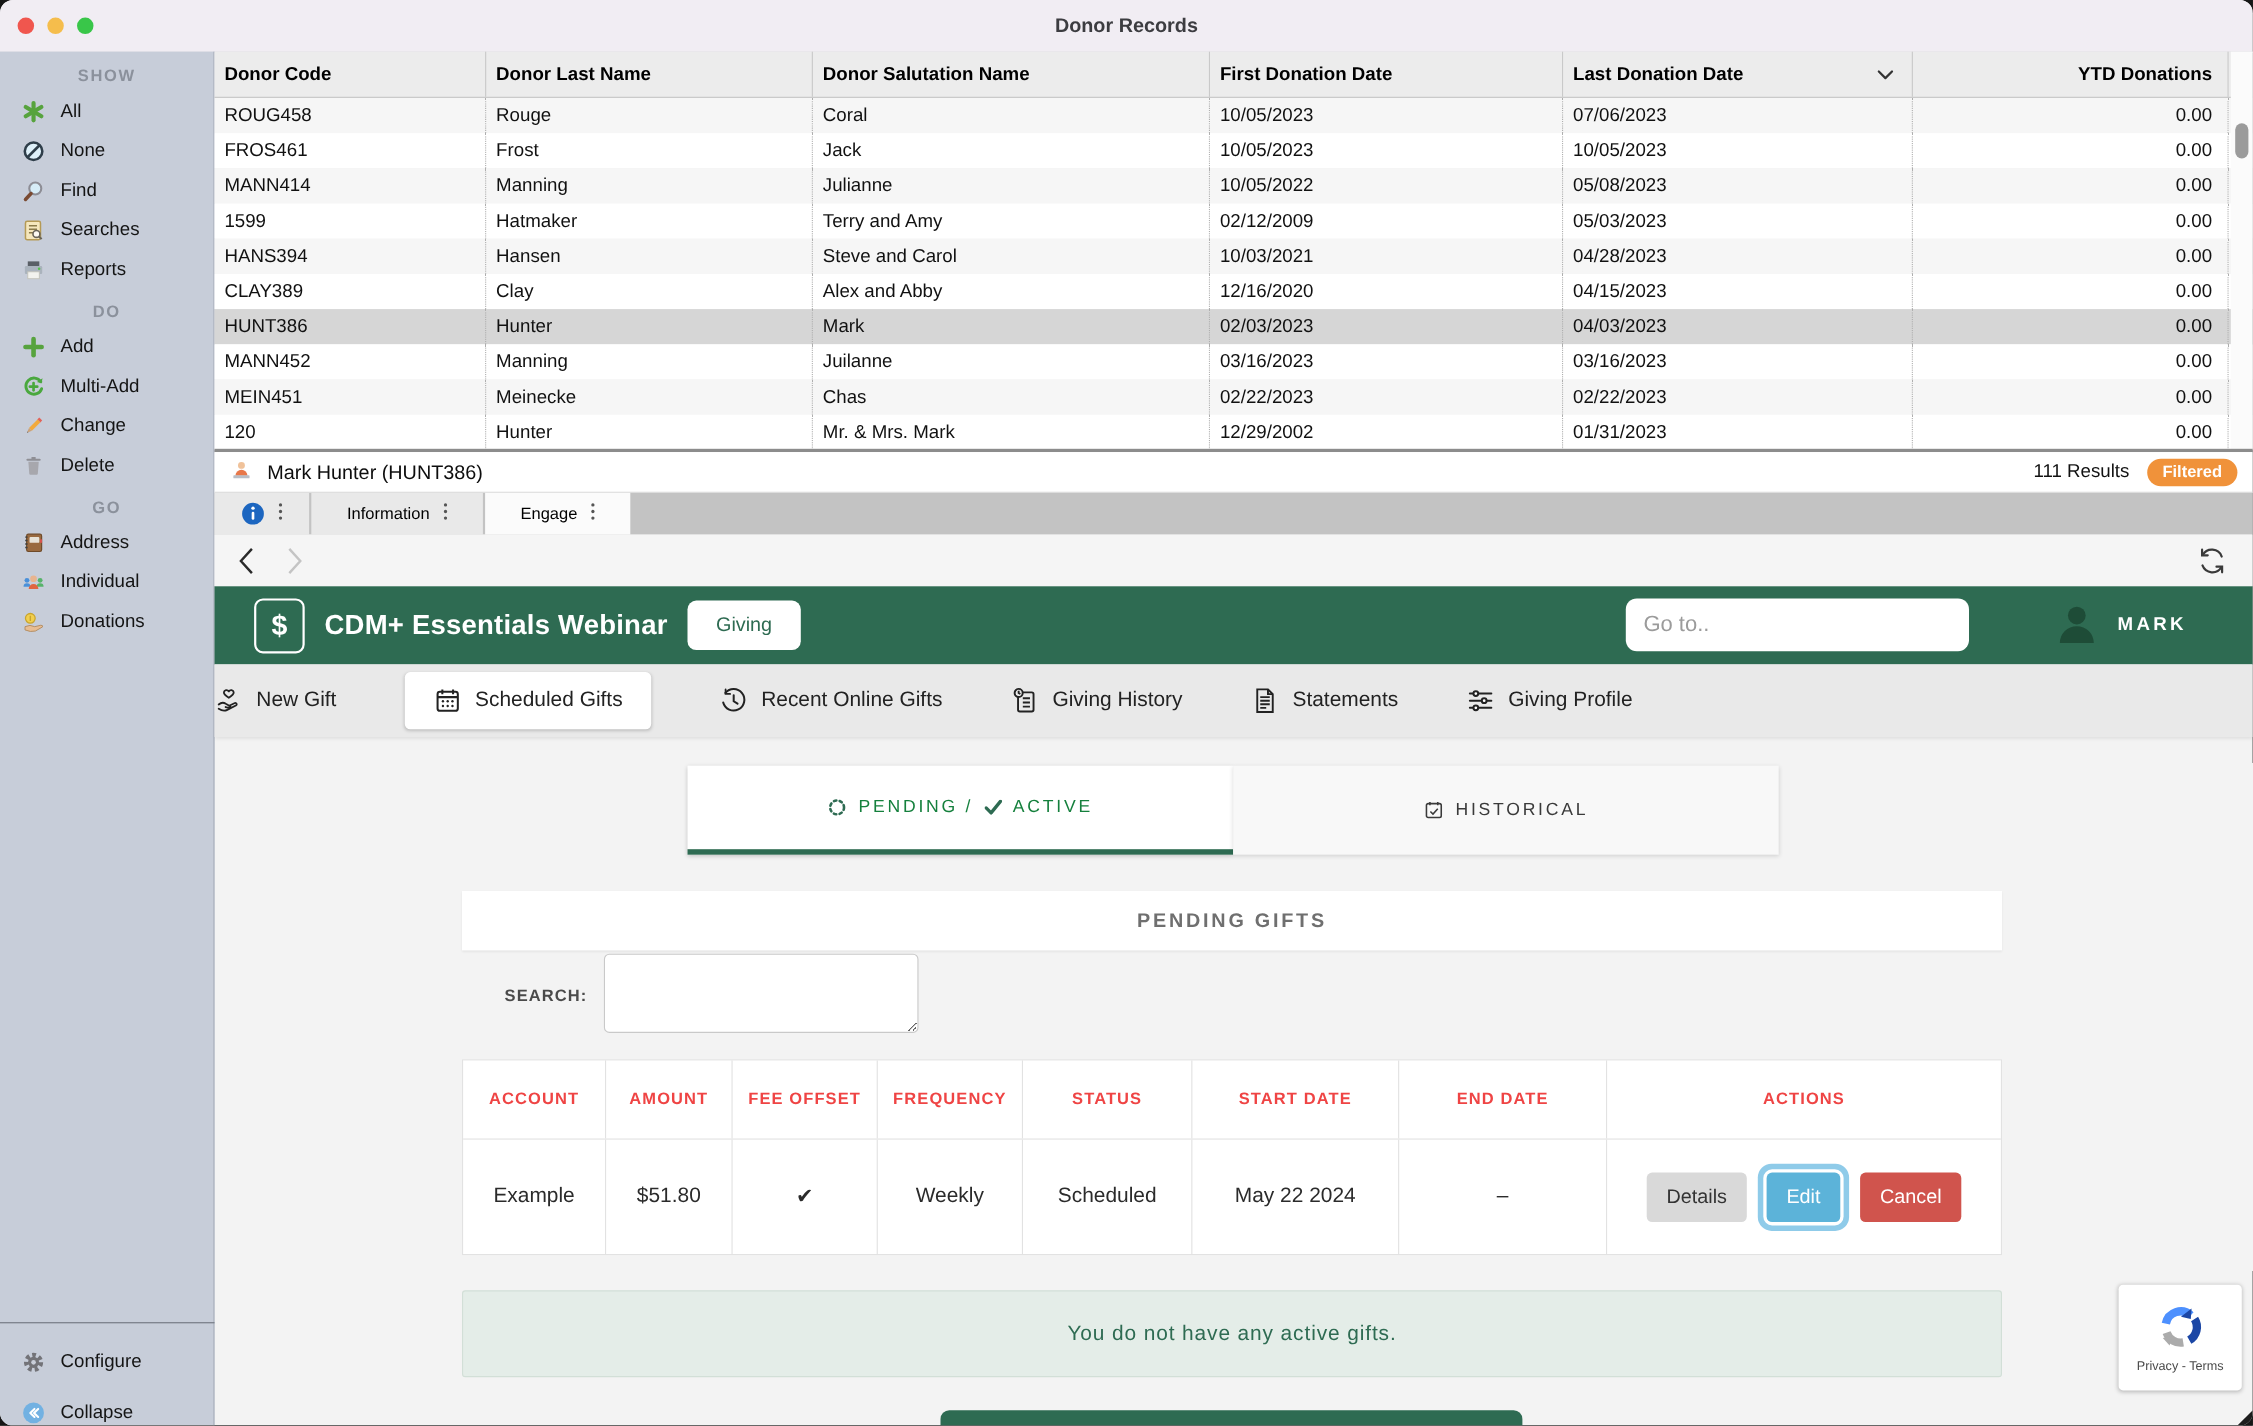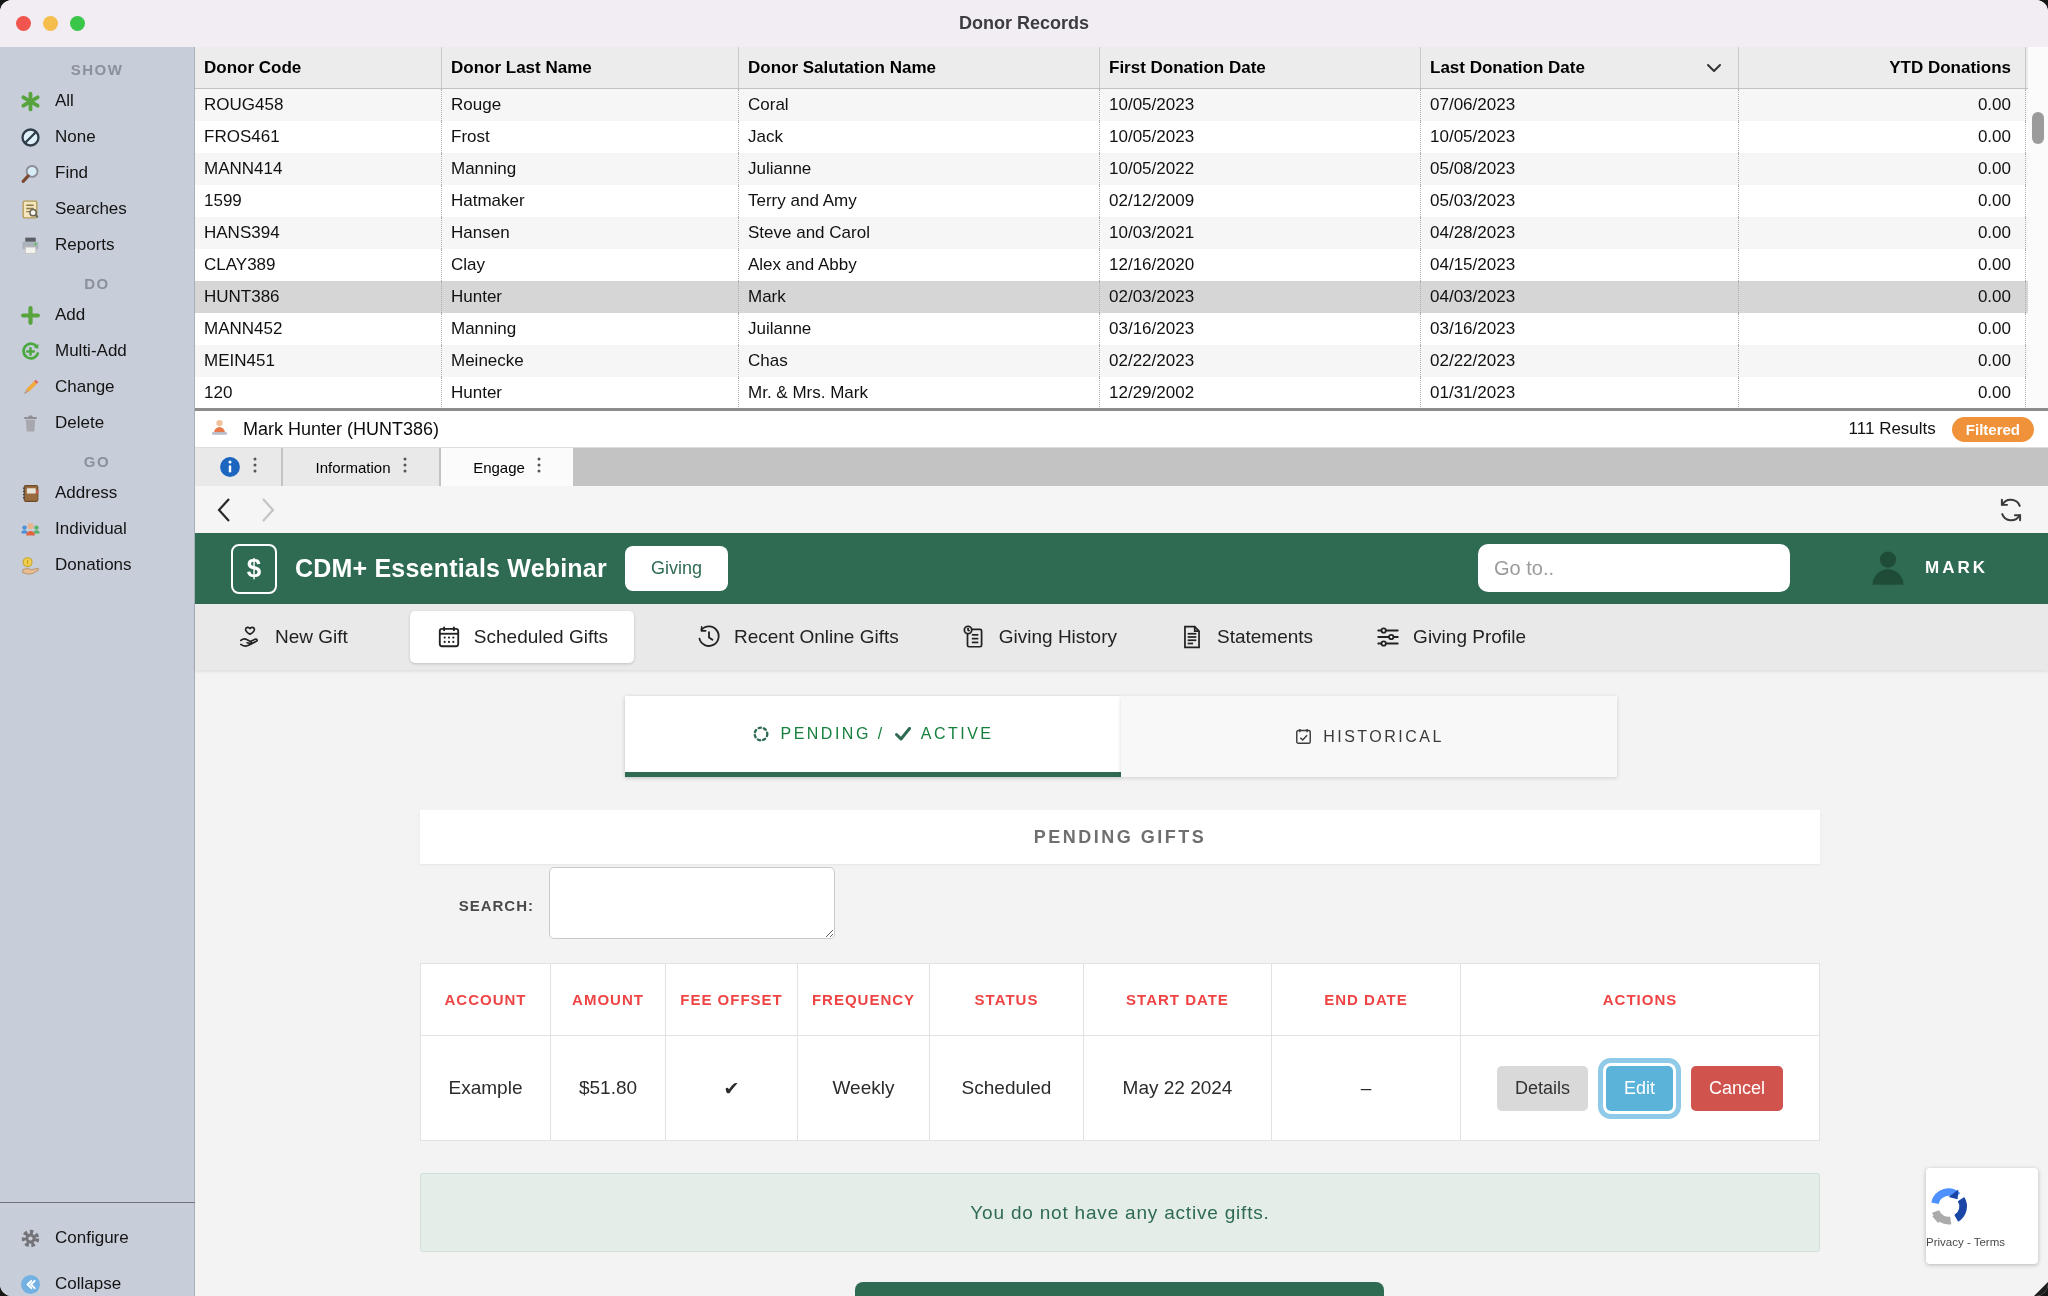--- a/index.html
+++ b/index.html
@@ -61,21 +61,21 @@
   .portal-header{position:absolute;left:195px;top:533px;width:1853px;height:71px;background:#2e6b52;display:flex;align-items:center;}
   .dollar-badge{width:42px;height:46px;margin-left:36px;border:2px solid #fff;border-radius:8px;display:flex;align-items:center;justify-content:center;color:#fff;font-size:26px;font-weight:bold;}
   .org-name{color:#fff;font-size:25px;font-weight:bold;margin-left:18px;letter-spacing:0.2px;}
   .app-pill{margin-left:18px;background:#fff;color:#2e6b52;font-size:18px;padding:12px 26px;border-radius:8px;border:none;}
   .goto-input{position:absolute;left:1283px;top:11px;width:280px;height:48px;border:none;border-radius:10px;font-size:20px;padding:0 16px;color:#333;font-family:"Liberation Sans",sans-serif;}
   .goto-input::placeholder{color:#9b9b9b;}
   .user-chip{position:absolute;right:60px;top:14px;display:flex;align-items:center;gap:16px;}
   .user-name{color:#fff;font-size:17px;font-weight:bold;letter-spacing:3px;}
 
   
-  .portal-nav{position:absolute;left:195px;top:604px;width:1853px;height:66px;background:#e9e9e9;display:flex;align-items:center;padding-left:42px;box-sizing:border-box;gap:62px;box-shadow:0 2px 3px rgba(0,0,0,0.08);}
+  .portal-nav{position:absolute;left:195px;top:604px;width:1853px;height:66px;background:#e9e9e9;display:flex;align-items:center;box-sizing:border-box;gap:62px;box-shadow:0 2px 3px rgba(0,0,0,0.08);}
   .pnav-item{display:flex;align-items:center;gap:12px;font-size:19px;color:#222;}
   .pnav-item.active{background:#fff;padding:13px 26px;border-radius:5px;box-shadow:0 1px 3px rgba(0,0,0,0.18);}
   .pnav-item svg{width:26px;height:26px;}
 
   
   .gift-tabs{position:absolute;left:625px;top:696px;width:992px;height:81px;display:flex;}
   .gift-tab{flex:1;display:flex;align-items:center;justify-content:center;gap:10px;font-size:16px;letter-spacing:2.5px;box-sizing:border-box;}
   .gift-tab.active{background:#fff;color:#15803d;border-bottom:5px solid #2e6b52;box-shadow:0 1px 4px rgba(0,0,0,0.22);}
   .gift-tab.inactive{background:#f8f8f8;color:#3a3a3a;box-shadow:0 1px 4px rgba(0,0,0,0.15);}
 
@@ -99,21 +99,21 @@
   .btn-edit{background:#5cb3d9;color:#fff;box-shadow:0 0 0 3px #fff,0 0 0 8px #8fcbe9;margin:0 8px;}
   .btn-cancel{background:#d0544d;color:#fff;}
 
   
   .active-msg{position:absolute;left:420px;top:1173px;width:1400px;height:79px;background:#e4ede8;border:1px solid #d2dfd7;border-radius:3px;box-sizing:border-box;display:flex;align-items:center;justify-content:center;font-size:19px;letter-spacing:0.8px;color:#2e6b52;}
 
   
   .bottom-green-btn{position:absolute;left:855px;top:1282px;width:529px;height:20px;background:#2e6b52;border-radius:8px 8px 0 0;border:none;}
 
   
-  .recaptcha{position:absolute;left:1926px;top:1168px;width:112px;height:96px;background:#fff;border-radius:4px;box-shadow:0 1px 4px rgba(0,0,0,0.25);display:flex;flex-direction:column;justify-content:center;gap:8px;}
+  .recaptcha{position:absolute;left:1926px;top:1168px;width:112px;height:96px;background:#fff;border-radius:4px;box-shadow:0 1px 4px rgba(0,0,0,0.25);display:flex;flex-direction:column;align-items:center;justify-content:center;gap:8px;}
   .recaptcha-text{font-size:11.5px;color:#4a4a4a;}
   .resize-corner{position:absolute;right:0;bottom:0;width:0;height:0;border-left:14px solid transparent;border-bottom:14px solid #1d1d1d;}
 </style>
 </head>
 <body>
 
 <div id="window">
 
   <div class="titlebar">
     <div class="tl-group">

